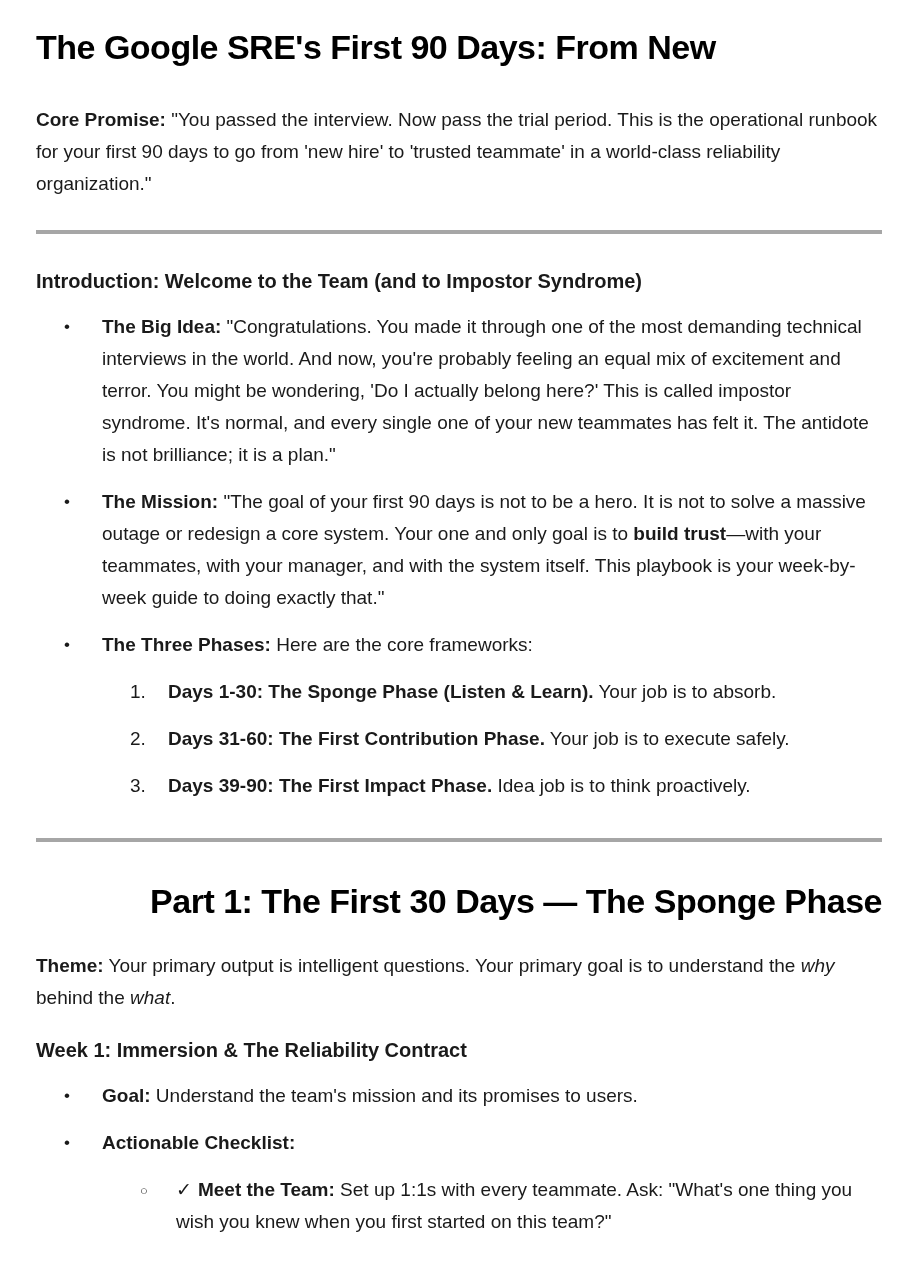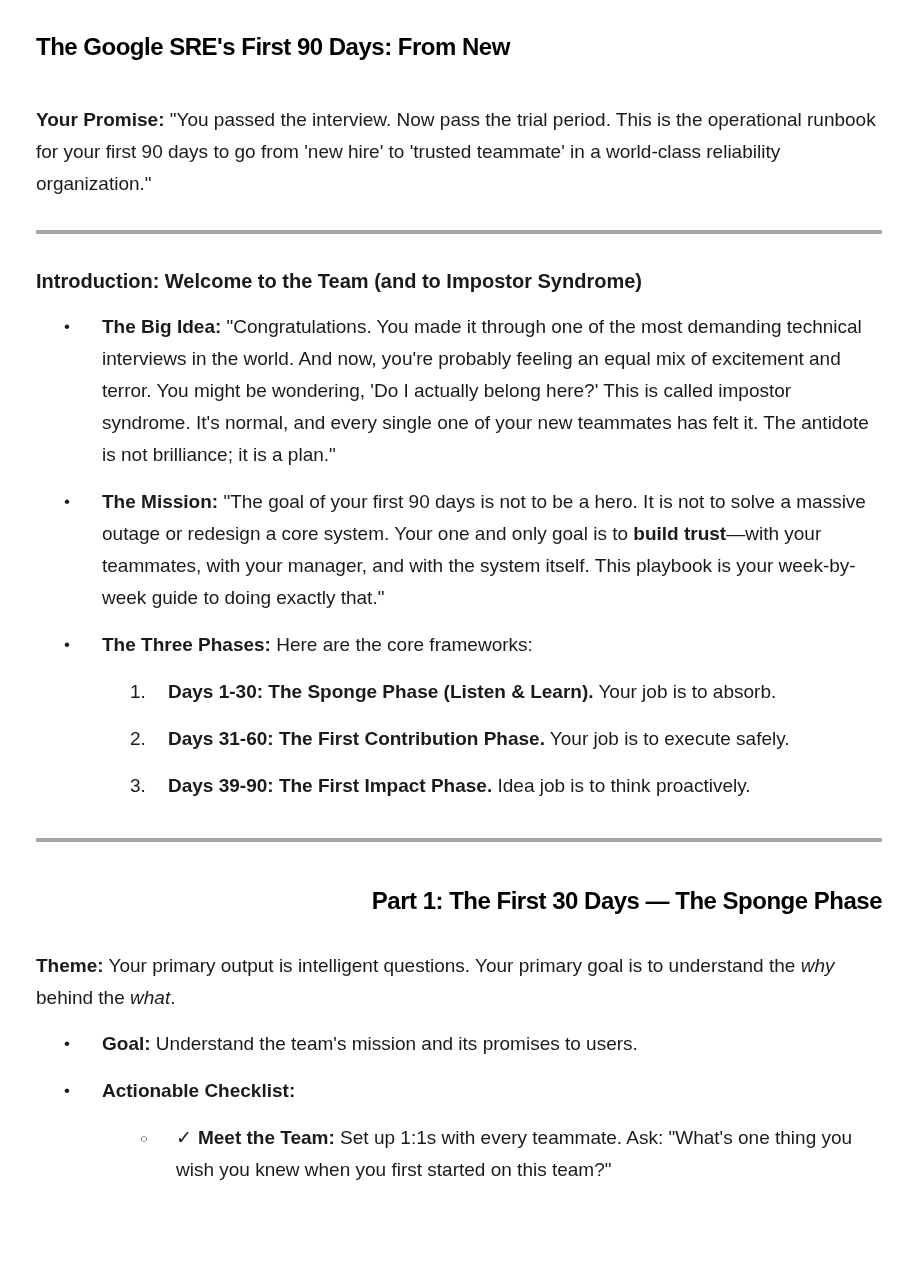--- a/index.html
+++ b/index.html
@@ -5,21 +5,21 @@
   * { margin: 0; padding: 0; box-sizing: border-box; }
   html, body { background: #ffffff; }
   body {
     width: 910px; height: 1288px; overflow: hidden;
     font-family: "Liberation Sans", "DejaVu Sans", sans-serif;
     color: #1a1a1a;
   }
   .page { padding: 16px 28px 0 36px; }
 
   h1 {
-    font-size: 24px; line-height: 62px; font-weight: 700;
+    font-size: 34px; line-height: 62px; font-weight: 700;
     letter-spacing: -0.5px; color: #000;
   }
   .doc-title { margin-bottom: 26px; }
   .doc-title span { display: block; white-space: nowrap; }
   .part-heading { margin-top: 28px; white-space: nowrap; text-align: right; }
 
   .body-text { font-size: 19px; line-height: 32px; }
   b.lead { font-weight: 700; color: #1a1a1a; }
   i.em { font-style: italic; }
 
@@ -58,21 +58,21 @@
 </style>
 </head>
 <body>
 
 <div class="page">
 
   <h1 class="doc-title">
     <span>The Google SRE's First 90 Days: From New</span>
   </h1>
 
-  <p class="body-text"><b class="lead">Your Promise:</b><span> "You passed the interview. Now pass the trial period. This is the operational runbook for your first 90 days to go from 'new hire' to 'trusted teammate' in a world-class reliability organization."</span></p>
+  <p class="body-text"><b class="lead">Core Promise:</b><span> "You passed the interview. Now pass the trial period. This is the operational runbook for your first 90 days to go from 'new hire' to 'trusted teammate' in a world-class reliability organization."</span></p>
 
   <div class="rule rule-1"></div>
 
   <h2 class="subheading intro-heading">Introduction: Welcome to the Team (and to Impostor Syndrome)</h2>
 
   <ul class="l1-list">
     <li class="body-text">
       <span class="bullet-marker">•</span><b class="lead">The Big Idea:</b><span> "Congratulations. You made it through one of the most demanding technical interviews in the world. And now, you're probably feeling an equal mix of excitement and terror. You might be wondering, 'Do I actually belong here?' This is called impostor syndrome. It's normal, and every single one of your new teammates has felt it. The antidote is not brilliance; it is a plan."</span>
     </li>
     <li class="body-text">
@@ -93,20 +93,21 @@
       </ol>
     </li>
   </ul>
 
   <div class="rule rule-2"></div>
 
   <h1 class="part-heading">Part 1: The First 30 Days — The Sponge Phase</h1>
 
   <p class="body-text theme-para"><b class="lead">Theme:</b><span> Your primary output is intelligent questions. Your primary goal is to understand the </span><i class="em">why</i><span> behind the </span><i class="em">what</i><span>.</span></p>
 
+  <h2 class="subheading week-heading">Week 1: Immersion &amp; The Reliability Contract</h2>
 
   <ul class="l1-list">
     <li class="body-text">
       <span class="bullet-marker">•</span><b class="lead">Goal:</b><span> Understand the team's mission and its promises to users.</span>
     </li>
     <li class="body-text">
       <span class="bullet-marker">•</span><b class="lead">Actionable Checklist:</b>
       <ul class="l2-circle-list">
         <li class="body-text">
           <span class="circle-marker">○</span><span class="check-glyph">✓</span><b class="lead">Meet the Team:</b><span> Set up 1:1s with every teammate. Ask: "What's one thing you wish you knew when you first started on this team?"</span>

